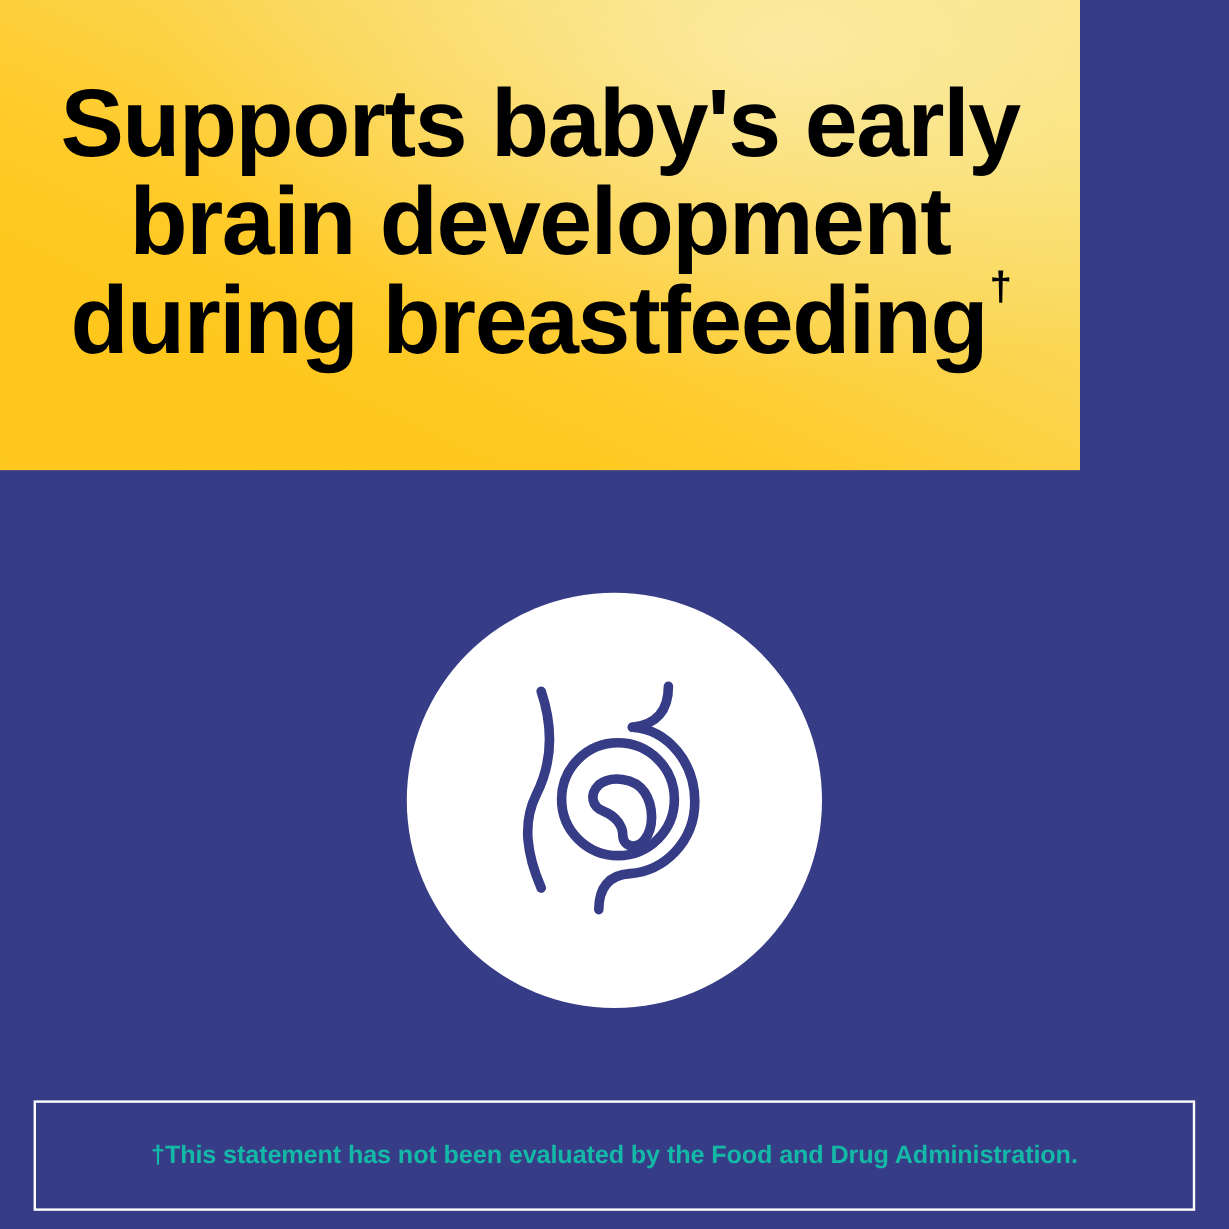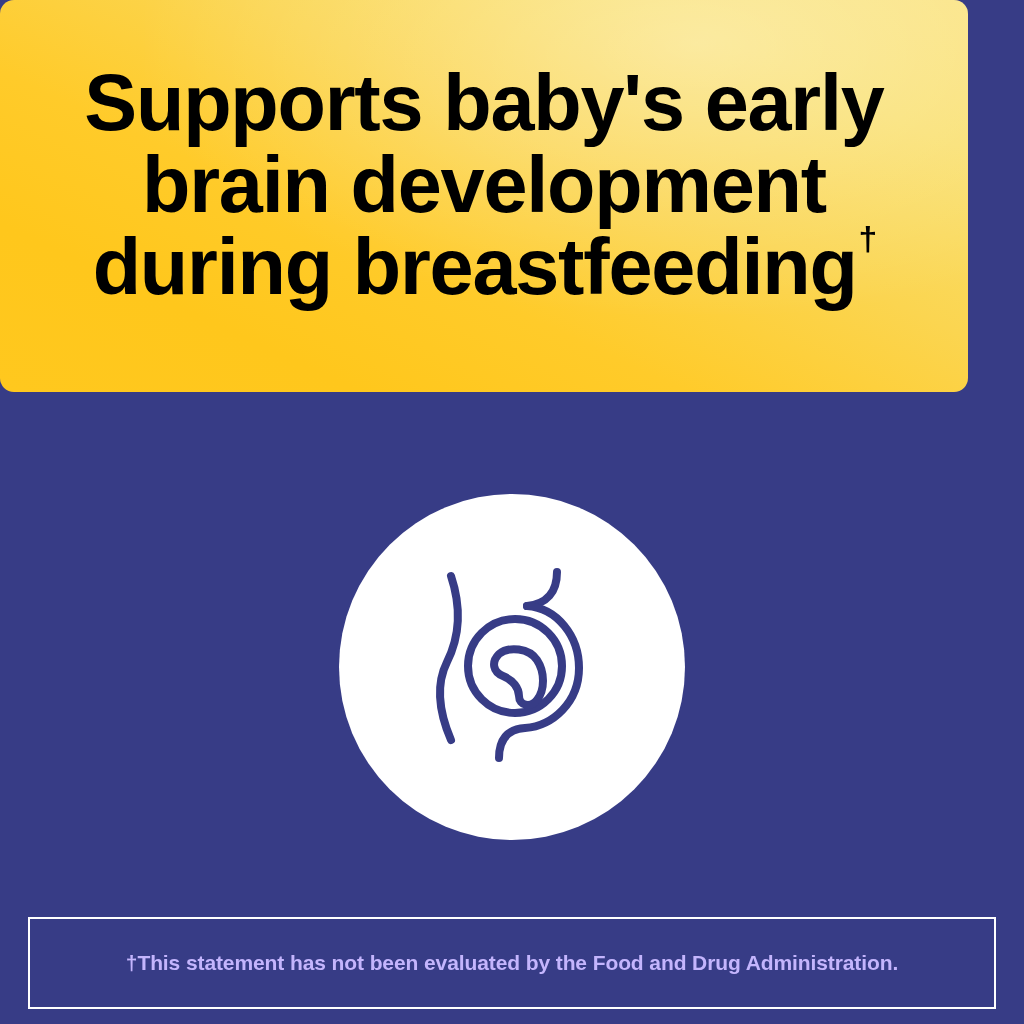--- a/index.html
+++ b/index.html
@@ -20,32 +20,31 @@
     width: 1024px;
     height: 1024px;
     overflow: hidden;
   }
 
   
   .headline-band {
     position: absolute;
     left: 0;
     top: 0;
-    width: 968px;
+    width: 900px;
     height: 392px;
     background:
       linear-gradient(205deg,
         #FAE27A 0%,
         #F9DF6C 18%,
         #FBD550 40%,
         #FFCB2A 62%,
         #FFC71C 80%,
         #FFC81E 100%);
     overflow: hidden;
-    border-radius: 14px;
   }
   
   .headline-band::after {
     content: "";
     position: absolute;
     right: -10%;
     top: -35%;
     width: 95%;
     height: 115%;
     background: radial-gradient(ellipse at 60% 40%,
@@ -126,21 +125,21 @@
     height: 92px;
     box-sizing: border-box;
     border: 2px solid #FFFFFF;
     display: flex;
     align-items: center;
     justify-content: center;
   }
   .disclaimer-text {
     margin: 0;
     text-align: right;
-    color: #c4b5fd;
+    color: #14b8a6;
     font-family: "Liberation Sans", sans-serif;
     font-weight: 700;
     font-size: 21px;
     line-height: 26px;
     letter-spacing: -0.1px;
     padding: 0 14px;
   }
   .disclaimer-text .ln {
     display: block;
     white-space: nowrap;

